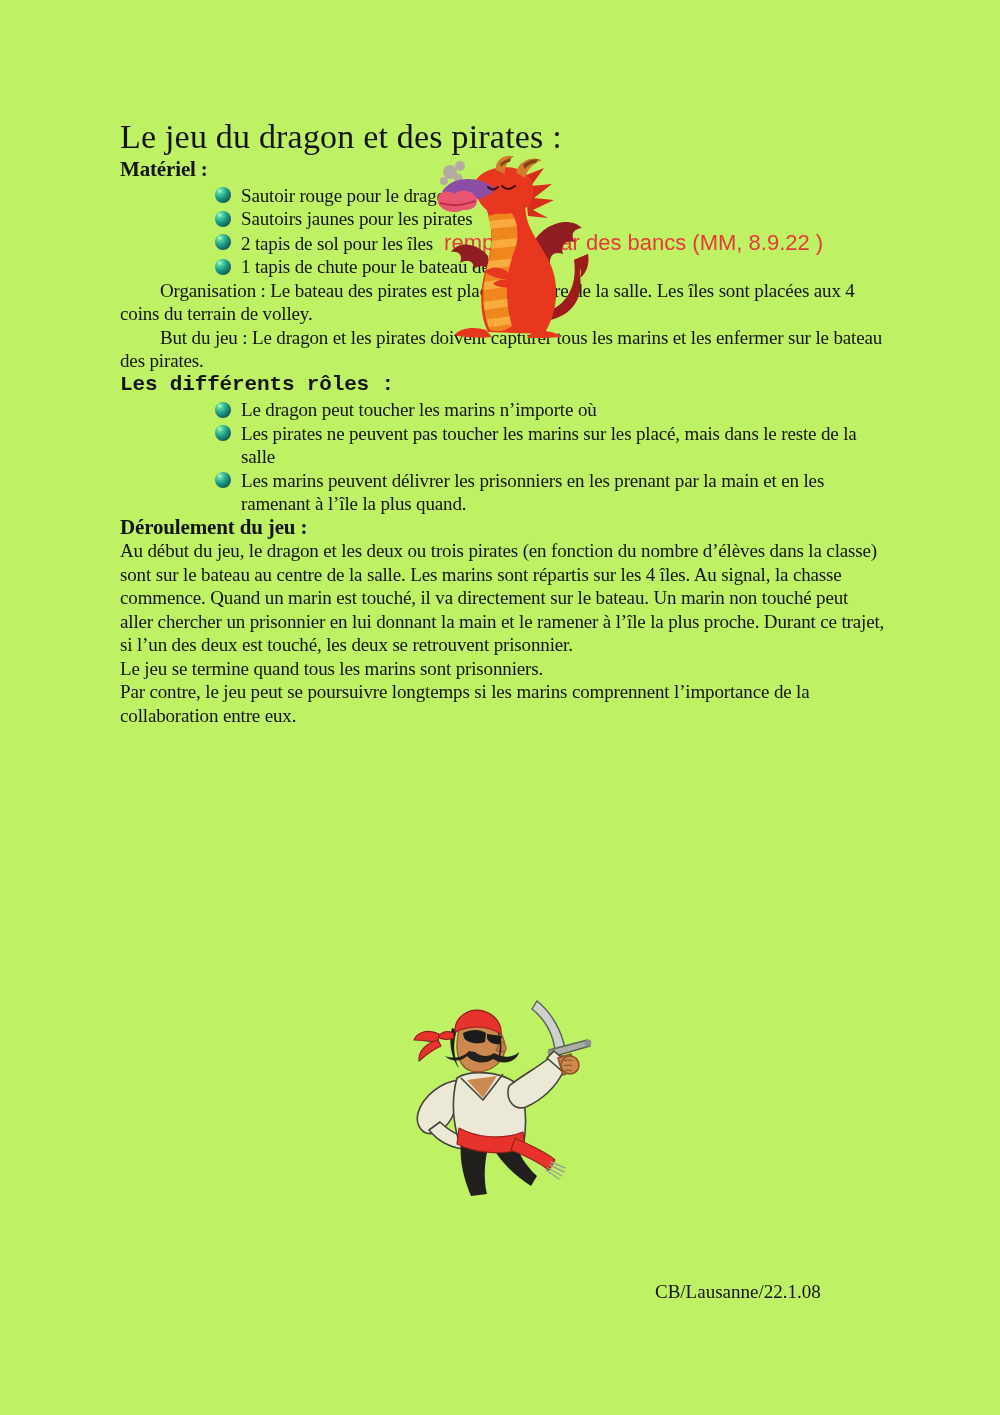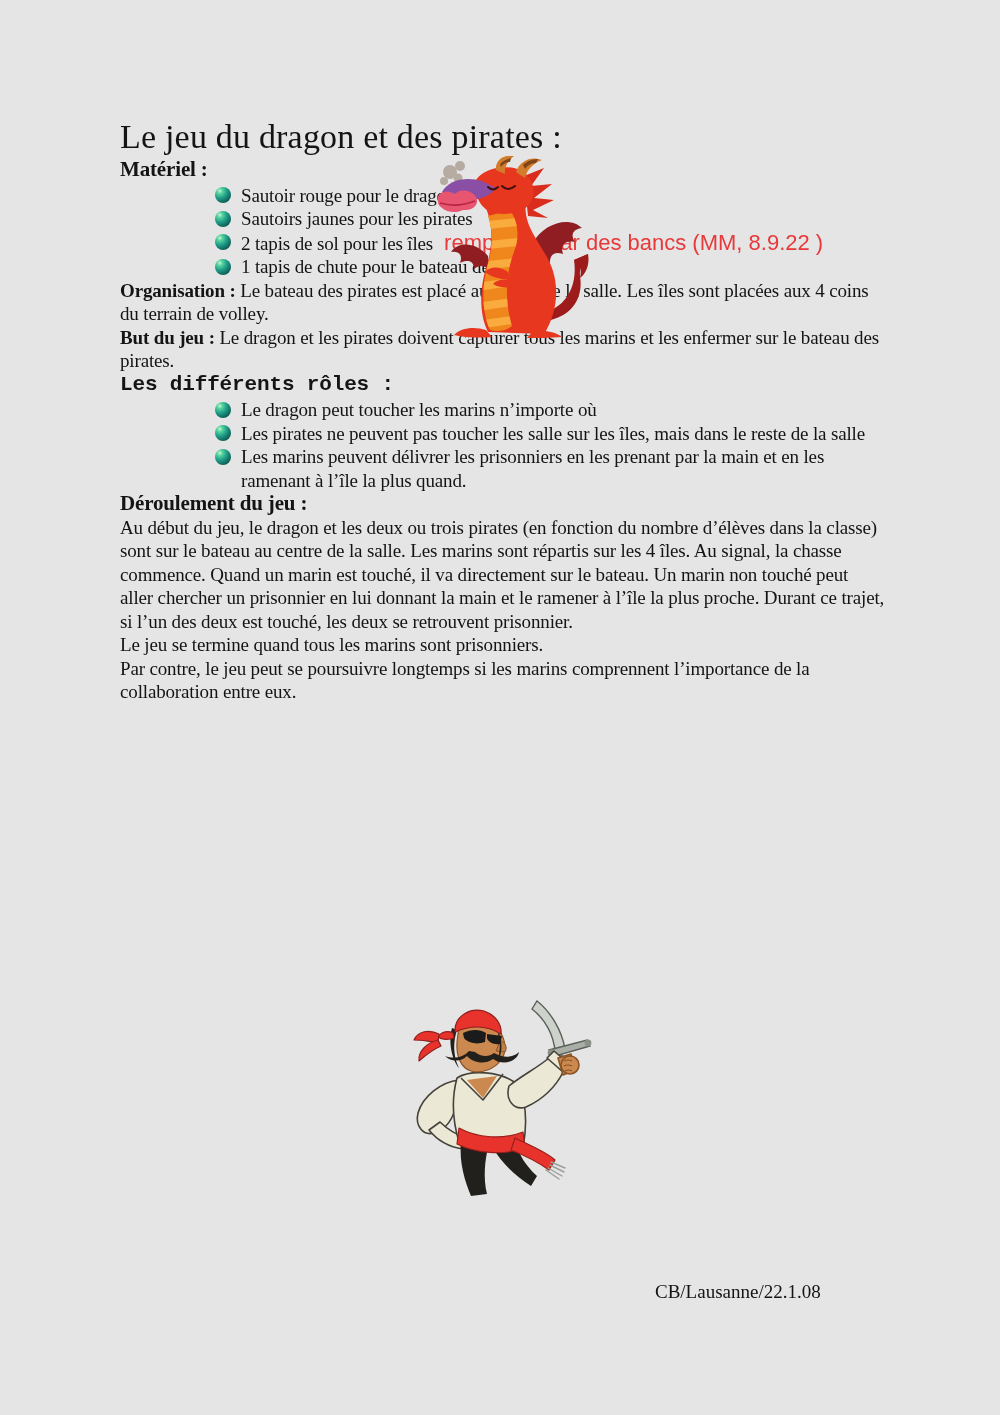--- a/index.html
+++ b/index.html
@@ -1,38 +1,38 @@
 <!DOCTYPE html>
 <html style="--annotation-red: #e8383a; --bullet-teal: #21a089; --text-color: #141414;"><head>
 <meta charset="utf-8">
 <style>
   html,body{margin:0;padding:0;background:#ffffff;}
   .page{
     position:relative;
     width:1000px;height:1415px;
-    background:#e5e5e5;
+    background:#bef264;
     font-family:"Liberation Serif","DejaVu Serif",serif;
     color:var(--text-color,#141414);
     overflow:hidden;
   }
   .content{padding:116px 115px 0 120px;}
   .doc-title{
     font-size:34px;line-height:42px;font-weight:400;margin:0;
     letter-spacing:0.2px;
   }
   .body-text{font-size:19px;line-height:23.5px;letter-spacing:-0.15px;}
   h2.sec-heading{font-size:21px;line-height:23.5px;font-weight:700;margin:0;letter-spacing:-0.15px;}
   .h-materiel{margin-top:198px;}
   .h-roles{margin-top:24px;font-family:Liberation Mono, monospace;}
   .h-deroulement{margin-top:20px;}
   p.para{margin:0;}
   .p-organisation{margin-top:18px;}
   .p-but{margin-top:23px;}
   .p-deroulement{margin-top:0;}
-  .lead{font-weight:700;}
+  .lead{font-weight:400;margin-left:40px;}
   ul.bullet-list{list-style:none;margin:2px 0 0 0;padding:0 0 0 95px;}
   ul.bullet-list li{display:flex;align-items:flex-start;}
   .gem{
     width:16px;height:16px;border-radius:50%;flex:0 0 16px;
     margin:3.5px 10px 0 0;
     background:radial-gradient(circle at 30% 25%, #cdf8c6 0%, #5ad3a2 16%, var(--bullet-teal,#21a089) 42%, #0e6258 74%, #04332e 100%);
   }
   .li-text{flex:1 1 auto;}
   .annotation{
     font-family:"Liberation Sans","DejaVu Sans",sans-serif;
@@ -168,21 +168,21 @@
     <p class="para body-text p-but"><span class="lead">But du jeu :</span><span> Le dragon et les pirates doivent capturer tous les marins et les enfermer sur le bateau des pirates.</span></p>
 
     <h2 class="sec-heading h-roles">Les différents rôles :</h2>
     <ul class="bullet-list body-text">
       <li>
         <span class="gem"></span>
         <span class="li-text">Le dragon peut toucher les marins n’importe où</span>
       </li>
       <li>
         <span class="gem"></span>
-        <span class="li-text">Les pirates ne peuvent pas toucher les salle sur les îles, mais dans le reste de la salle</span>
+        <span class="li-text">Les pirates ne peuvent pas toucher les marins sur les placé, mais dans le reste de la salle</span>
       </li>
       <li>
         <span class="gem"></span>
         <span class="li-text">Les marins peuvent délivrer les prisonniers en les prenant par la main et en les ramenant à l’île la plus quand.</span>
       </li>
     </ul>
 
     <h2 class="sec-heading h-deroulement">Déroulement du jeu :</h2>
     <p class="para body-text p-deroulement">
       <span style="display:block">Au début du jeu, le dragon et les deux ou trois pirates (en fonction du nombre d’élèves dans la classe) sont sur le bateau au centre de la salle. Les marins sont répartis sur les 4 îles. Au signal, la chasse commence. Quand un marin est touché, il va directement sur le bateau. Un marin non touché peut aller chercher un prisonnier en lui donnant la main et le ramener à l’île la plus proche. Durant ce trajet, si l’un des deux est touché, les deux se retrouvent prisonnier.</span>

